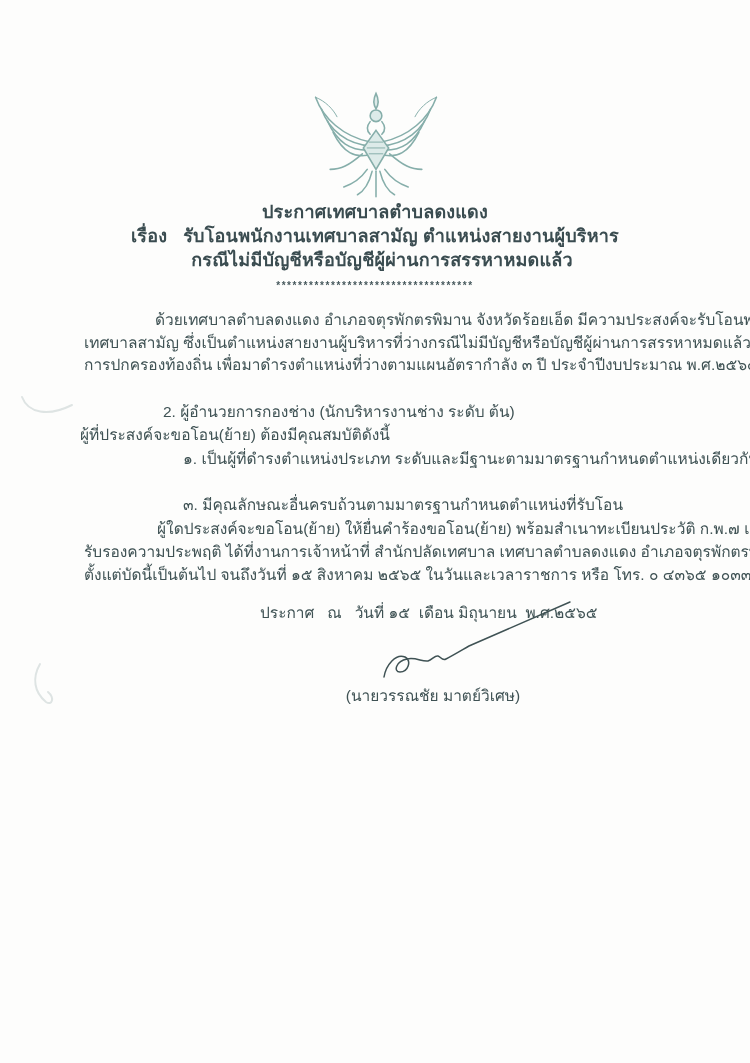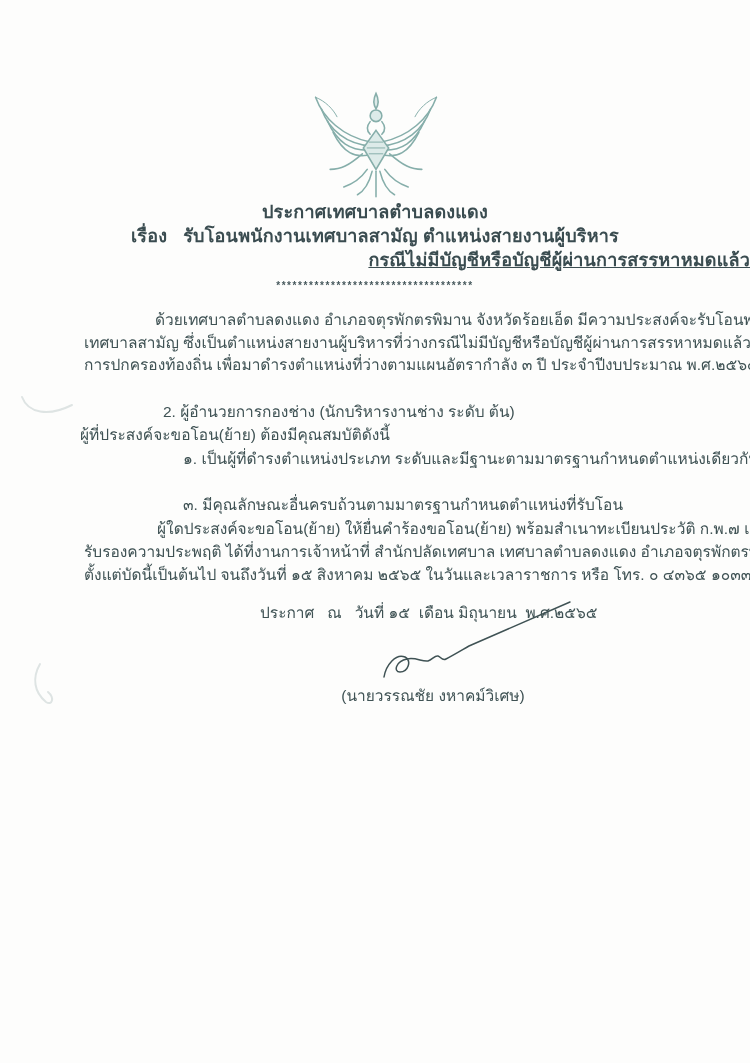--- a/index.html
+++ b/index.html
@@ -9,21 +9,21 @@
     background:#fdfdfc;
     overflow:hidden;
     font-family:"Liberation Sans","DejaVu Sans",sans-serif;
   }
   .emblem{position:absolute;left:298px;top:90px;width:156px;height:112px;}
   .abs{position:absolute;white-space:nowrap;color:#3f5254;}
   .title{font-weight:bold;font-size:18px;color:#3a4c50;letter-spacing:.2px;}
   .t1{top:197px;left:0;right:0;text-align:center;}
   .t2{top:221px;left:0;right:0;text-align:center;}
   .t2 .lbl{margin-right:16px;}
-  .t3{top:245px;left:14px;right:0;text-align:right;text-decoration:underline;}
+  .t3{top:245px;left:14px;right:0;text-align:center;}
   .stars{top:280px;left:0;right:0;text-align:center;
          font-size:10px;font-weight:bold;letter-spacing:1.6px;color:#46585c;}
   .bl{position:absolute;font-size:15.5px;white-space:nowrap;color:#3f5254;}
   .pre{white-space:pre;}
   .sig{position:absolute;left:372px;top:595px;width:210px;height:95px;}
   .signblock{position:absolute;left:308px;width:250px;text-align:center;}
   .artifact{position:absolute;opacity:.65;}
 </style>
 </head>
 <body>
@@ -79,21 +79,21 @@
   <div class="bl" style="top:516px;left:157px;">ผู้ใดประสงค์จะขอโอน(ย้าย) ให้ยื่นคำร้องขอโอน(ย้าย) พร้อมสำเนาทะเบียนประวัติ ก.พ.๗ และหนังสือ</div>
   <div class="bl" style="top:539px;left:84px;">รับรองความประพฤติ ได้ที่งานการเจ้าหน้าที่ สำนักปลัดเทศบาล เทศบาลตำบลดงแดง อำเภอจตุรพักตรพิมาน จังหวัดร้อยเอ็ด</div>
   <div class="bl" style="top:562px;left:84px;text-align:center;">ตั้งแต่บัดนี้เป็นต้นไป จนถึงวันที่ ๑๕ สิงหาคม ๒๕๖๕ ในวันและเวลาราชการ หรือ โทร. ๐ ๔๓๖๕ ๑๐๓๓</div>
 
   <div class="bl pre" style="top:600px;left:260px;">ประกาศ   ณ   วันที่ ๑๕  เดือน มิถุนายน  พ.ศ.๒๕๖๕</div>
 
   <svg class="sig" viewBox="0 0 210 95" fill="none" stroke="#3f5254" stroke-width="1.5" stroke-linecap="round">
     <path d="M12 82 C14 70 24 58 33 62 C40 66 36 77 28 77 C21 77 24 66 35 64 C44 62 50 67 56 66 C60 65 63 60 66 61 C69 62 70 66 74 64 C80 61 90 55 97 51 L198 7"></path>
   </svg>
 
-  <div class="bl signblock" style="top:683px;">(นายวรรณชัย  งหาคม์วิเศษ)</div>
+  <div class="bl signblock" style="top:683px;">(นายวรรณชัย  มาตย์วิเศษ)</div>
 
   <svg class="artifact" style="left:18px;top:383px;width:60px;height:40px;" viewBox="0 0 60 40" fill="none" stroke="#ced7d7" stroke-width="2" stroke-linecap="round">
     <path d="M4 14 C10 30 30 34 54 22"></path>
   </svg>
   <svg class="artifact" style="left:28px;top:660px;width:45px;height:48px;" viewBox="0 0 45 48" fill="none" stroke="#ced7d7" stroke-width="2" stroke-linecap="round">
     <path d="M12 4 C4 18 6 32 18 42 C24 46 27 38 20 32"></path>
   </svg>
 
 </div>
 

